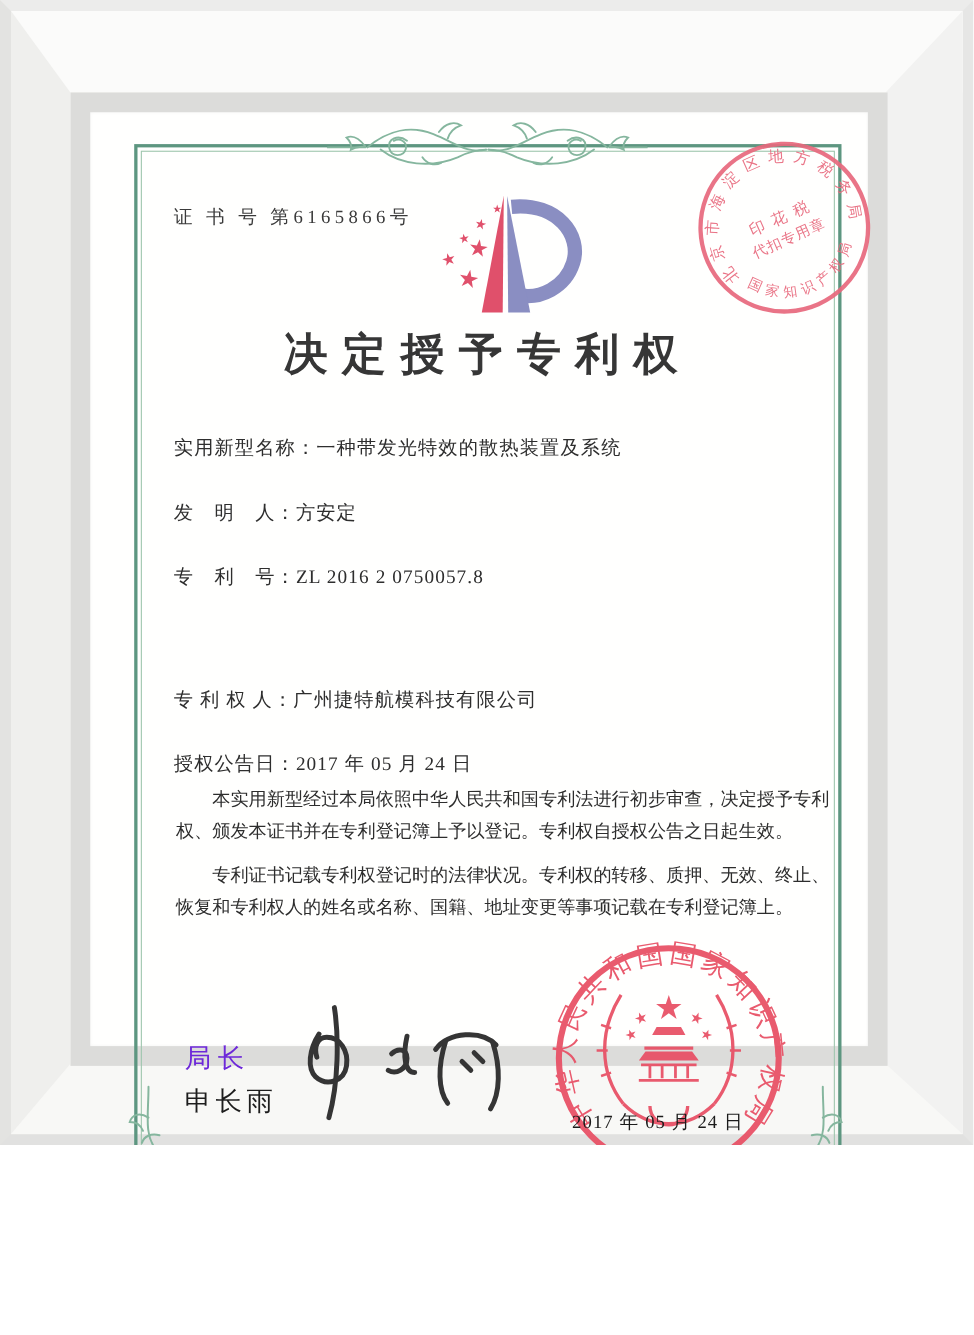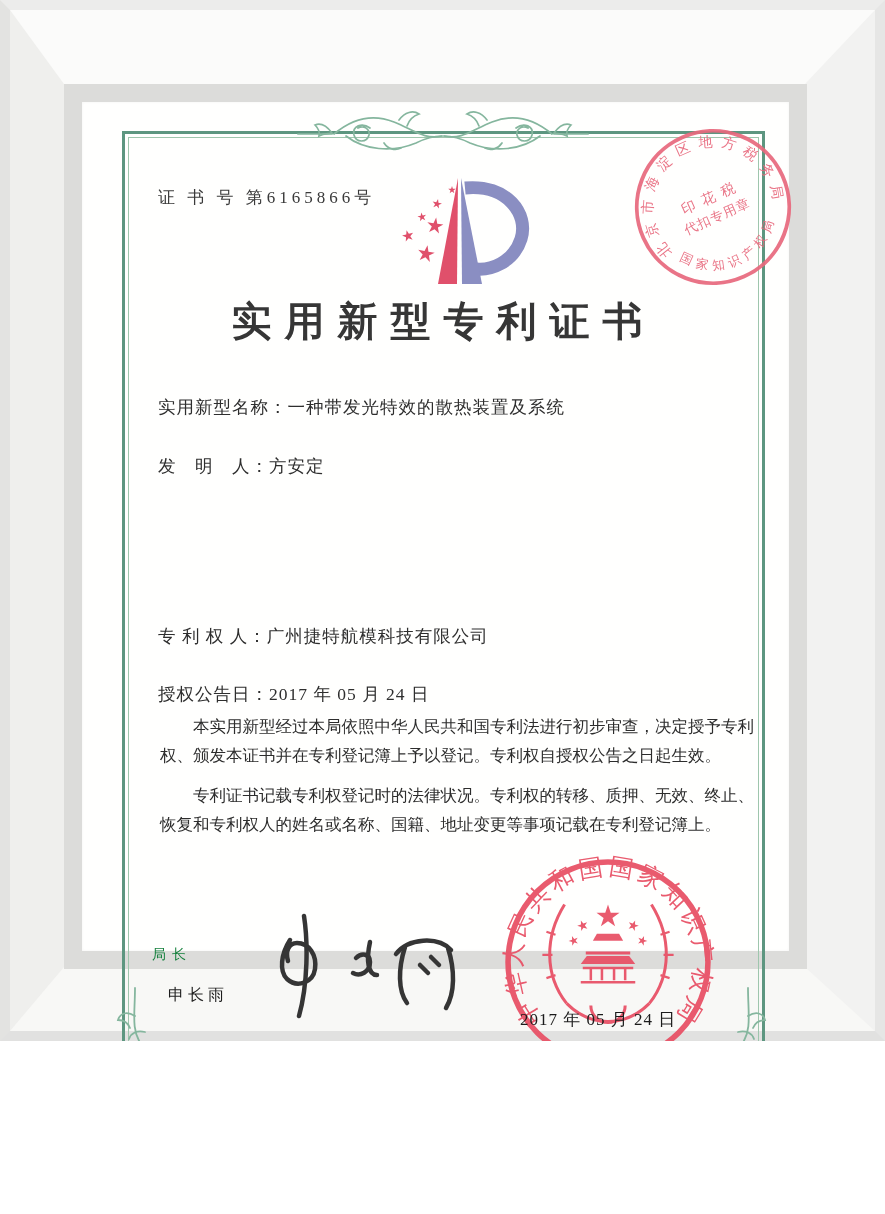--- a/index.html
+++ b/index.html
@@ -44,23 +44,23 @@
     font-size:40px; font-weight:bold; letter-spacing:13px; color:#363636;
   }
   .field { left:158px; width:580px; font-size:17.5px; letter-spacing:1px; color:#2e2e2e; white-space:nowrap; }
   .f0 { top:395px; } .f1 { top:454px; } .f2 { top:512px; }
   .f3 { top:570px; } .f4 { top:624px; } .f5 { top:682px; }
   .paras { left:148px; top:701px; width:618px; }
   .paras p {
     margin:12px; text-indent:2em; font-size:16.5px; line-height:28.5px;
     text-align:justify; color:#2d2d2d;
   }
-  .signer-title { left:152px; top:946px; font-size:14px; letter-spacing:6px; color:#15803d;
+  .signer-title { left:168px; top:946px; font-size:24px; letter-spacing:6px; color:#6d28d9;
                   font-family:"Liberation Sans","DejaVu Sans",sans-serif; }
-  .signer-name  { left:168px; top:985px; font-size:16px; letter-spacing:4px; color:#1d1d1d;
+  .signer-name  { left:168px; top:985px; font-size:24px; letter-spacing:4px; color:#1d1d1d;
                   font-family:"Liberation Sans","DejaVu Sans",sans-serif; }
   .signature { left:250px; top:908px; width:235px; height:118px; }
   .official-seal { left:502px; top:856px; width:212px; height:212px; opacity:.93; }
   .seal-date { left:520px; top:1008px; font-size:17px; letter-spacing:1px; color:#1b1b1b; z-index:5; }
   .footer { left:122px; top:1051px; width:643px; text-align:center; font-size:18px; letter-spacing:2px; color:#3a3a3a;padding-left:22px; }
   svg { overflow:visible; }
 </style>
 </head>
 <body>
 
@@ -151,24 +151,25 @@
         <path id="taxBot" d="M 32.6 121.7 A 64 64 0 0 0 137.4 121.7" fill="none"></path>
         <text font-size="13" letter-spacing="5" font-family="'Liberation Serif',serif">
           <textPath href="#taxBot" startOffset="50%" text-anchor="middle">国家知识产权局</textPath>
         </text>
         <text x="85" y="80" text-anchor="middle" font-size="14.5" letter-spacing="2" font-family="'Liberation Serif',serif">印 花 税</text>
         <text x="85" y="100" text-anchor="middle" font-size="13.5" letter-spacing="1" font-family="'Liberation Serif',serif">代扣专用章</text>
       </g>
     </svg>
   </div>
 
-  <div class="abs title">实用新型专利证书</div>
+  <div class="abs title">决定授予专利权</div>
 
   <div class="abs field f1"><span>发　明　人：</span><span>方安定</span></div>
   <div class="abs field f0"><span>实用新型名称：</span><span>一种带发光特效的散热装置及系统</span></div>
+  <div class="abs field f2"><span>专　利　号：</span><span>ZL 2016 2 0750057.8</span></div>
   <div class="abs field f4"><span>专 利 权 人：</span><span>广州捷特航模科技有限公司</span></div>
   <div class="abs field f5"><span>授权公告日：</span><span>2017 年 05 月 24 日</span></div>
 
   <div class="abs paras">
     <p>本实用新型经过本局依照中华人民共和国专利法进行初步审查，决定授予专利权、颁发本证书并在专利登记簿上予以登记。专利权自授权公告之日起生效。</p>
     <p>专利证书记载专利权登记时的法律状况。专利权的转移、质押、无效、终止、恢复和专利权人的姓名或名称、国籍、地址变更等事项记载在专利登记簿上。</p>
   </div>
 
   <div class="abs signer-title">局长</div>
   <div class="abs signer-name">申长雨</div>

